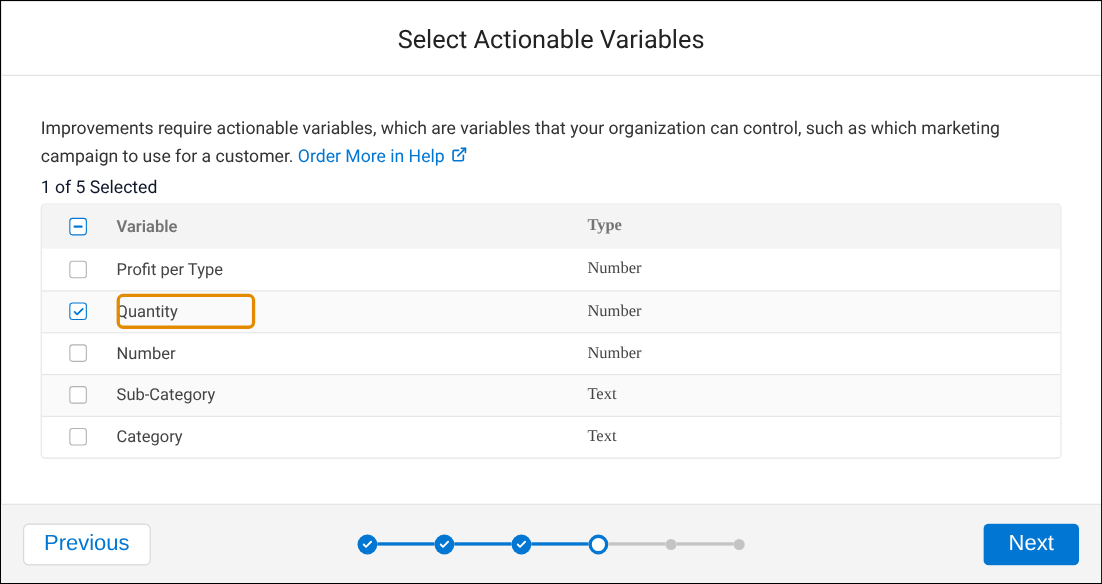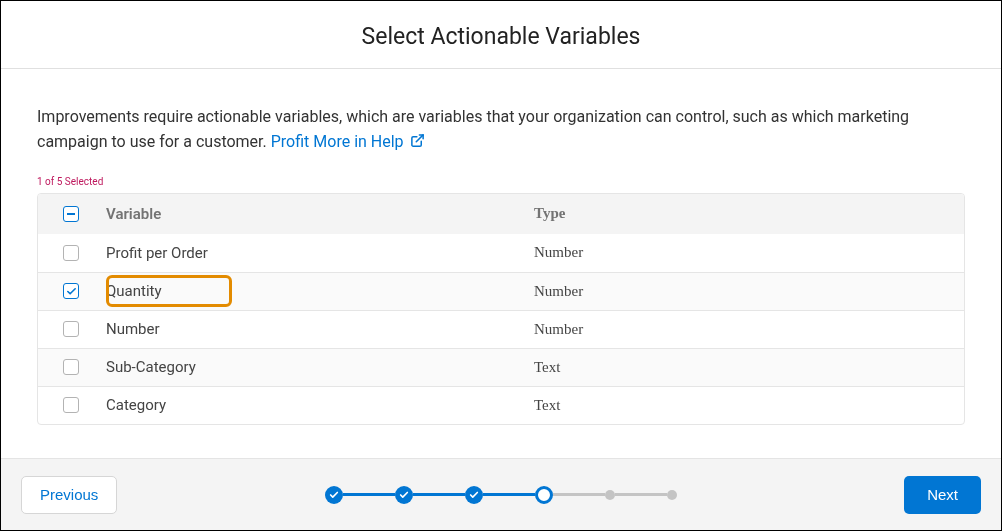--- a/index.html
+++ b/index.html
@@ -41,23 +41,23 @@
     color: #0176d3;
     text-decoration: none;
     cursor: pointer;
   }
   .ext-icon {
     display: inline-block;
     vertical-align: -1px;
     margin-left: 2px;
   }
   .sel-count {
-    font-size: 10px;
-    color: #be185d;
-    margin-top: 20px;
+    font-size: 16px;
+    color: #0f172a;
+    margin-top: 4px;
     margin-bottom: 6px;
   }
   .table {
     border: 1px solid #e5e5e5;
     border-radius: 4px;
     overflow: hidden;
   }
   .row {
     display: flex;
     align-items: center;
@@ -118,21 +118,21 @@
     height: 72px;
     display: flex;
     align-items: center;
     padding: 0 20px;
     position: relative;
   }
   .btn {
     height: 38px;
     padding: 0 18px;
     border-radius: 5px;
-    font-size: 15px;
+    font-size: 20px;
     cursor: pointer;
     border: 1px solid transparent;
     display: flex;
     align-items: center;
   }
   .btn-prev {
     background: #fff;
     color: #0176d3;
     border-color: #d6d6d6;
   }
@@ -177,21 +177,21 @@
 <div class="container">
 
   <div class="header">
     <h1>Select Actionable Variables</h1>
   </div>
 
   <div class="body">
     <p class="desc">
       <span>Improvements require actionable variables, which are variables that your organization can control, such as which marketing campaign to use for a customer.</span>
       <a class="learn-link">
-        <span>Profit More in Help</span>
+        <span>Order More in Help</span>
         <span class="ext-icon">
           <svg width="15" height="15" viewBox="0 0 24 24" fill="none" stroke="#0176d3" stroke-width="2.4" stroke-linecap="round" stroke-linejoin="round">
               <path d="M18 13v6a2 2 0 0 1-2 2H5a2 2 0 0 1-2-2V8a2 2 0 0 1 2-2h6"></path>
               <polyline points="15 3 21 3 21 9"></polyline>
               <line x1="10" y1="14" x2="21" y2="3"></line>
             </svg>
         </span>
       </a>
     </p>
     <div class="sel-count">1 of 5 Selected</div>
@@ -206,21 +206,21 @@
           </div>
         </div>
         <div class="cell-var">Variable</div>
         <div class="cell-type">Type</div>
       </div>
       <div id="rows">
           <div class="row">
             <div class="cell-check">
               <div class="cb"></div>
             </div>
-            <div class="cell-var">Profit per Order</div>
+            <div class="cell-var">Profit per Type</div>
             <div class="cell-type">Number</div>
           </div>
           <div class="row zebra">
             <div class="cell-check">
               <div class="cb checked">
                 <svg width="11" height="11" viewBox="0 0 24 24" fill="none" stroke="#0176d3" stroke-width="3.5" stroke-linecap="round" stroke-linejoin="round">
                   <polyline points="20 6 9 17 4 12"></polyline>
                 </svg>
               </div>
             </div>

